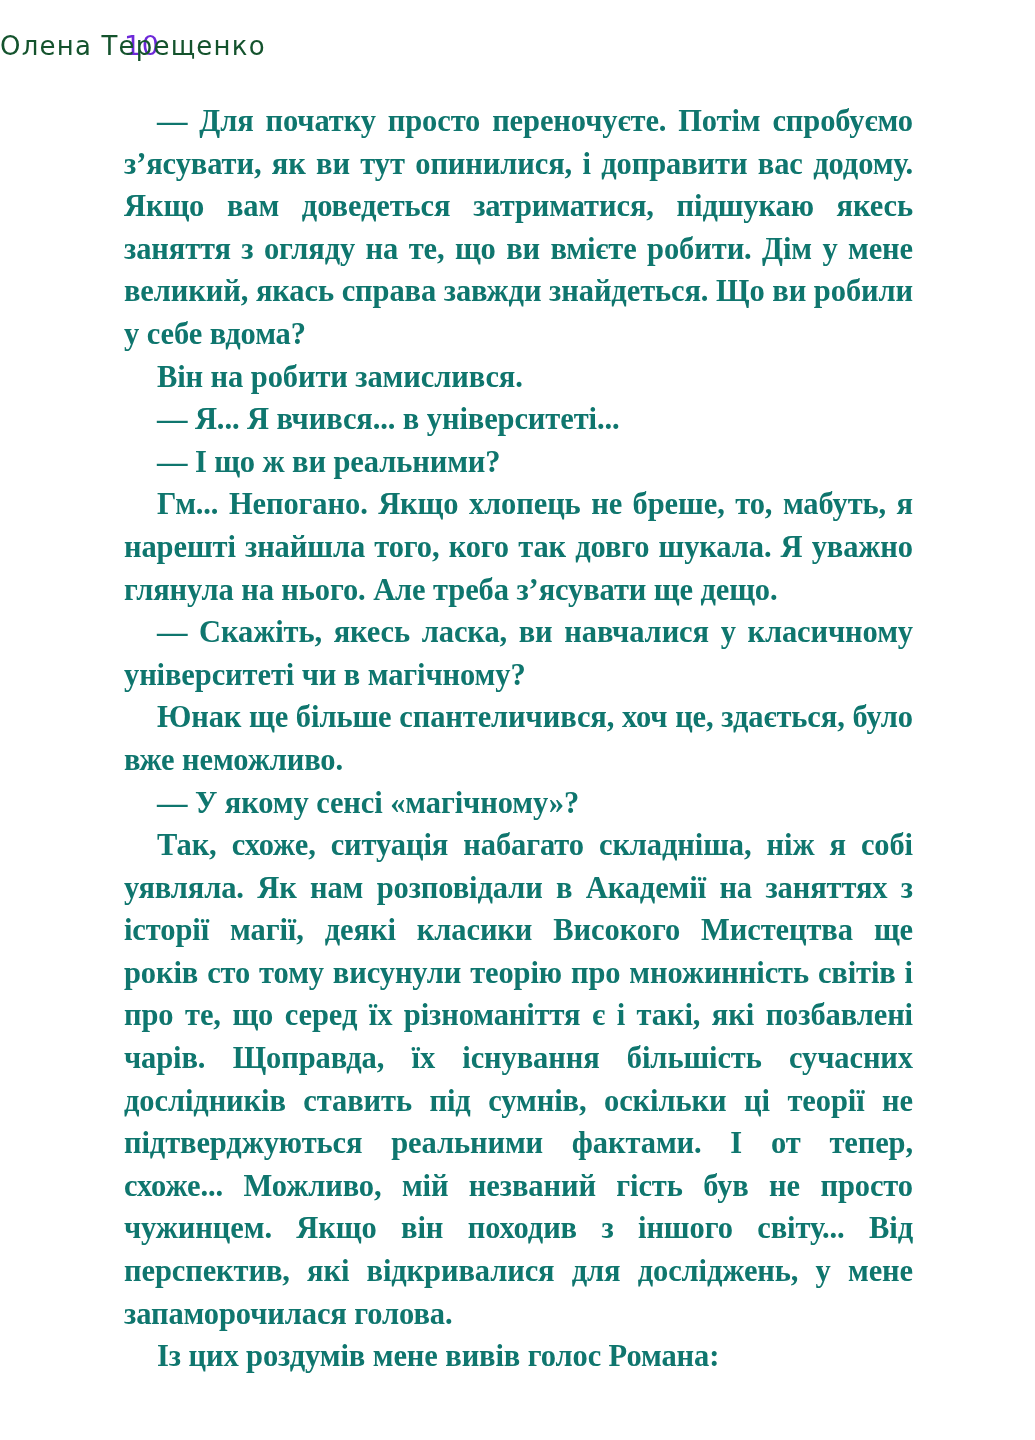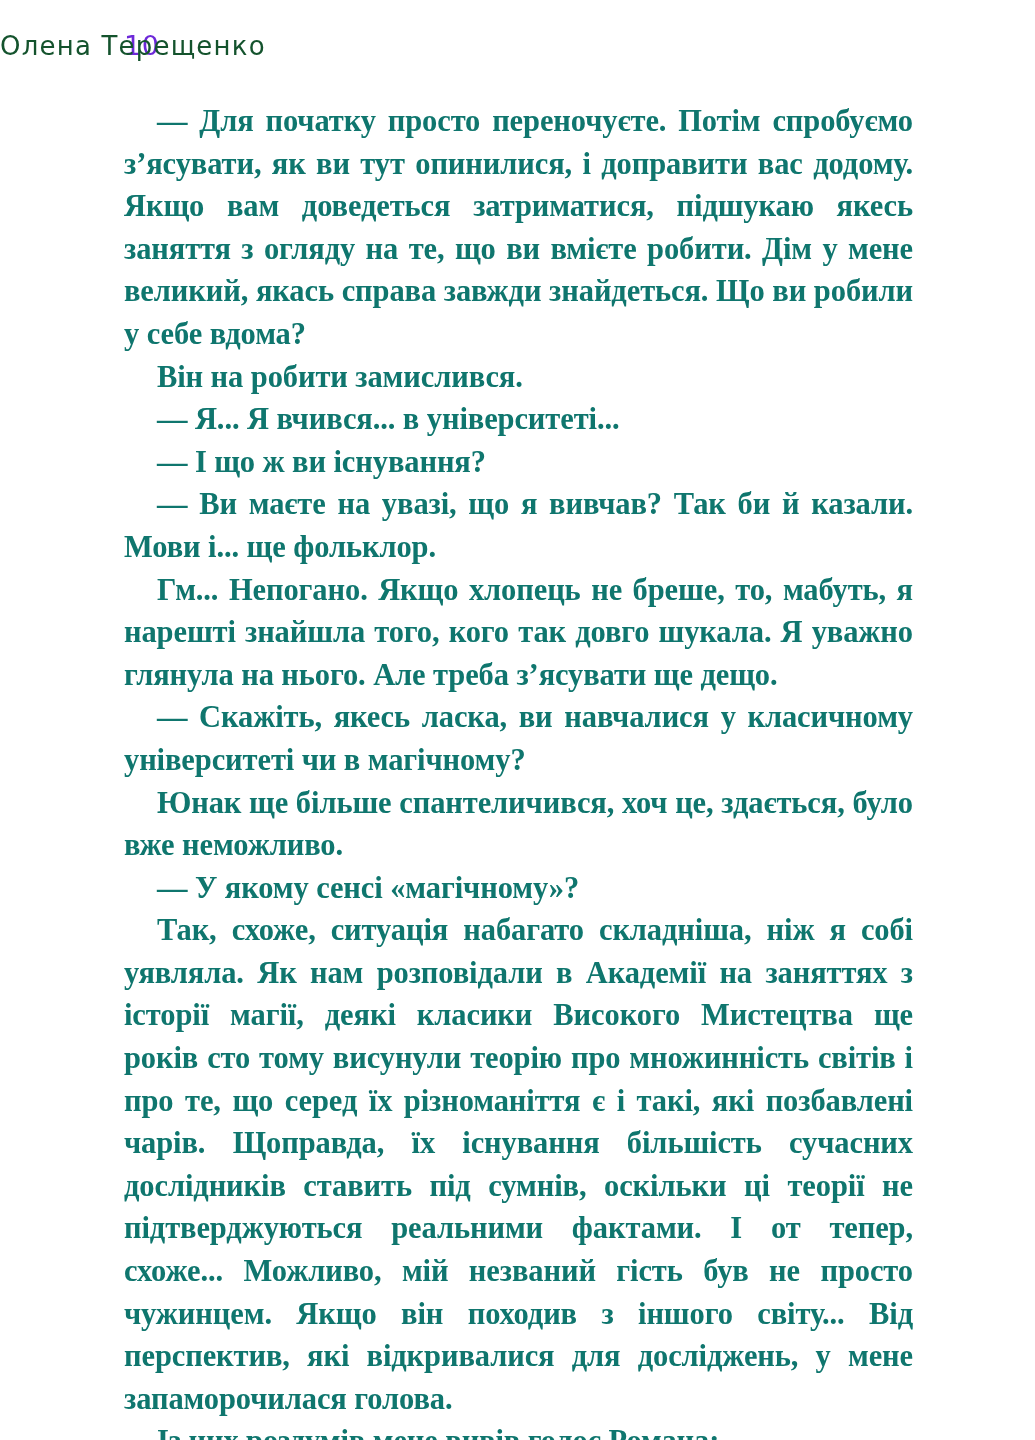--- a/index.html
+++ b/index.html
@@ -94,22 +94,21 @@
 
   <div class="running-head">
     <div class="folio">10</div>
     <div class="author-name">Олена Терещенко</div>
   </div>
 
   <div class="text-block">
     <p class="para">— Для початку просто переночуєте. Потім спробуємо з’ясувати, як ви тут опинилися, і доправити вас додому. Якщо вам доведеться затриматися, підшукаю якесь заняття з огляду на те, що ви вмієте робити. Дім у мене великий, якась справа завжди знайдеться. Що ви робили у себе вдома?</p>
     <p class="para short">Він на робити замислився.</p>
     <p class="para short">— Я... Я вчився... в університеті...</p>
-    <p class="para short">— І що ж ви існування?</p>
-    <p class="para">— Ви маєте на увазі, що я вивчав? Так би й казали. Мови і... ще фольклор.</p>
+    <p class="para short">— І що ж ви реальними?</p>
     <p class="para">Гм... Непогано. Якщо хлопець не бреше, то, мабуть, я нарешті знайшла того, кого так довго шукала. Я уважно глянула на нього. Але треба з’ясувати ще дещо.</p>
     <p class="para">— Скажіть, якесь ласка, ви навчалися у класичному університеті чи в магічному?</p>
     <p class="para">Юнак ще більше спантеличився, хоч це, здається, було вже неможливо.</p>
     <p class="para short">— У якому сенсі «магічному»?</p>
     <p class="para">Так, схоже, ситуація набагато складніша, ніж я собі уявляла. Як нам розповідали в Академії на заняттях з історії магії, деякі класики Високого Мистецтва ще років сто тому висунули теорію про множинність світів і про те, що серед їх різноманіття є і такі, які позбавлені чарів. Щоправда, їх існування більшість сучасних дослідників ставить під сумнів, оскільки ці теорії не підтверджуються реальними фактами. І от тепер, схоже... Можливо, мій незваний гість був не просто чужинцем. Якщо він походив з іншого світу... Від перспектив, які відкривалися для досліджень, у мене запаморочилася голова.</p>
     <p class="para short">Із цих роздумів мене вивів голос Романа:</p>
   </div>
 
 </div>
 

